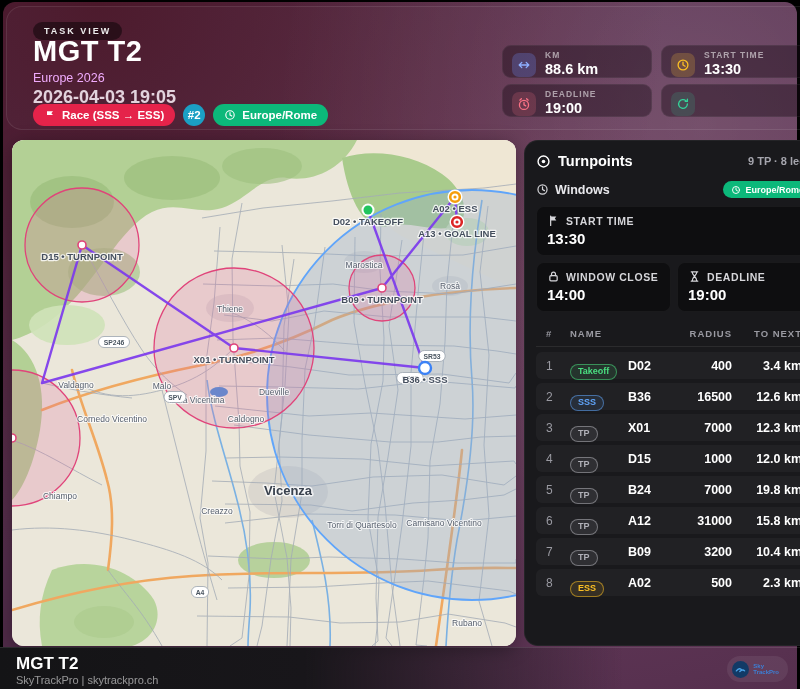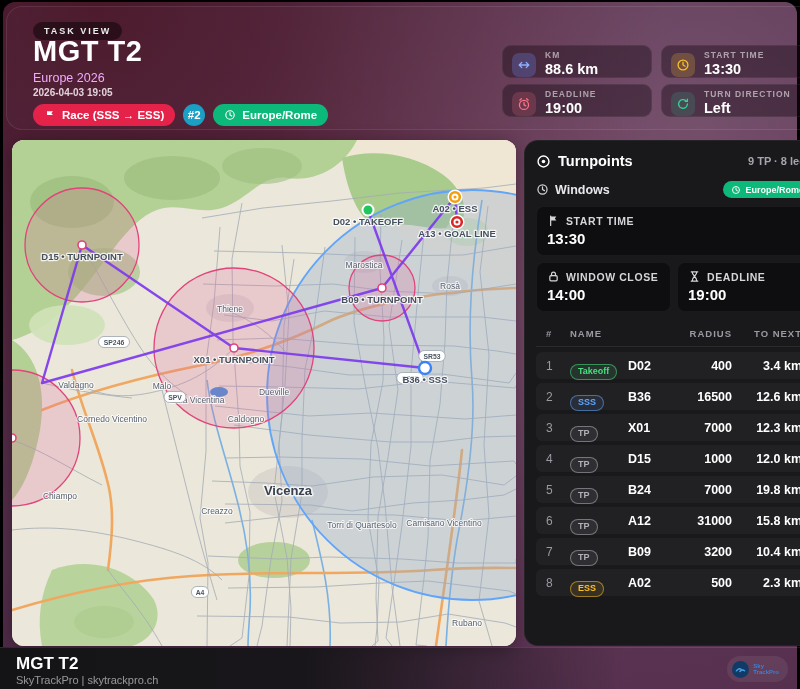--- a/index.html
+++ b/index.html
@@ -10,21 +10,21 @@
         radial-gradient(90% 130% at 88% 18%, rgba(255,255,255,0.10), rgba(255,255,255,0) 60%),
         radial-gradient(130% 150% at 12% 0%, #4a1729 0%, rgba(74,23,41,0) 55%),
         radial-gradient(150% 130% at 68% 42%, #6f4161 0%, #583150 45%, #41203a 85%, #351932 100%);}
   
   .header-glass{position:absolute;left:6px;top:6px;width:786px;height:122px;border-radius:16px;
       border:1px solid rgba(255,255,255,0.09);background:rgba(255,255,255,0.02);padding-left:44px;}
   .kicker{position:absolute;left:26px;top:15px;padding:4px 11px;border-radius:999px;
       background:rgba(0,0,0,0.45);color:#ededed;font-size:9px;font-weight:bold;letter-spacing:2px;}
   .title{position:absolute;left:26px;top:28px;color:#fff;font-size:29px;font-weight:800;letter-spacing:.5px;}
   .subtitle{position:absolute;left:26px;top:64px;color:#f0abfc;font-size:12.5px;}
-  .datetime{position:absolute;left:26px;top:80px;color:#e3d3dd;font-size:10px;font-weight:bold;}
+  .datetime{position:absolute;left:26px;top:80px;color:#e3d3dd;font-size:18px;font-weight:bold;}
   .badge-row{position:absolute;left:26px;top:97px;display:flex;gap:8px;align-items:center;}
   .badge{display:inline-flex;align-items:center;gap:6px;height:22px;padding:0 11px;border-radius:999px;
       color:#fff;font-size:11.5px;font-weight:bold;}
   .badge.circle{width:22px;padding:0;justify-content:center;}
   .stat-grid{position:absolute;right:26px;top:38px;display:grid;grid-template-columns:150px 150px;
       grid-auto-rows:33px;gap:6px 9px;}
   .stat-card{display:flex;align-items:flex-end;gap:9px;padding:0 9px;border-radius:9px;
       background:rgba(20,8,18,0.40);border:1px solid rgba(255,255,255,0.06);}
   .stat-icon{width:24px;height:24px;border-radius:7px;display:flex;align-items:center;justify-content:center;flex:none;}
   .stat-label{font-size:8.5px;font-weight:bold;letter-spacing:1px;color:rgba(255,255,255,0.55);}
@@ -143,24 +143,20 @@
             <div class="stat-label">DEADLINE</div>
     <div class="stat-value">19:00</div>
           </span>
         </div>
         <div class="stat-card">
           <span class="stat-icon" style="background:rgba(52,211,153,0.16)">
             <svg width="14" height="14" viewBox="0 0 16 16" fill="none" stroke="#34d399" stroke-width="1.5" stroke-linecap="round" stroke-linejoin="round">
               <path d="M13 8a5 5 0 1 1-1.5-3.6M13 2.6V5h-2.4"></path>
             </svg>
           </span>
-    <span>
-            <div class="stat-label">TURN DIRECTION</div>
-    <div class="stat-value">Left</div>
-          </span>
         </div>
       </div>
   </div>
 
   <div class="map">
     <svg width="504" height="506" viewBox="0 0 504 506">
       <rect x="0" y="0" width="504" height="506" fill="#ebe7da"></rect>
 
       <path d="M330,0 L504,0 L504,150 C460,128 420,112 390,96 C365,83 345,45 330,0 Z" fill="#efe7d4"></path>
 

